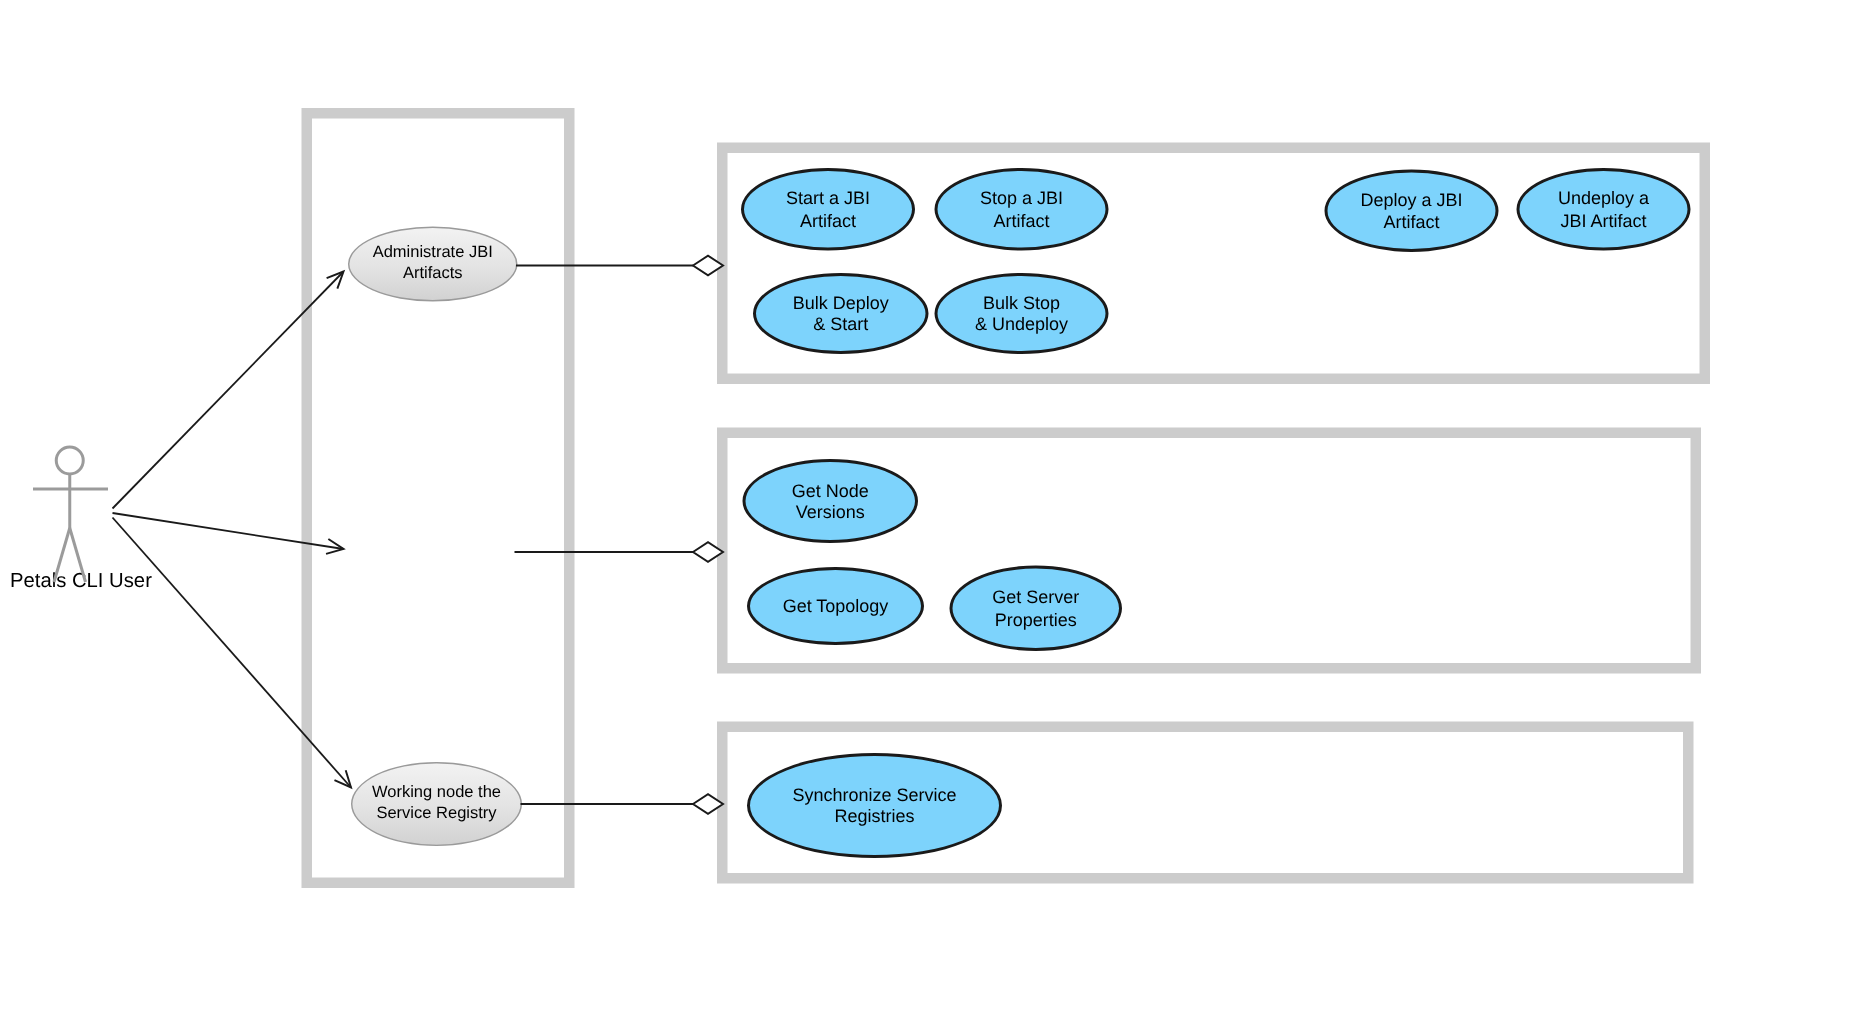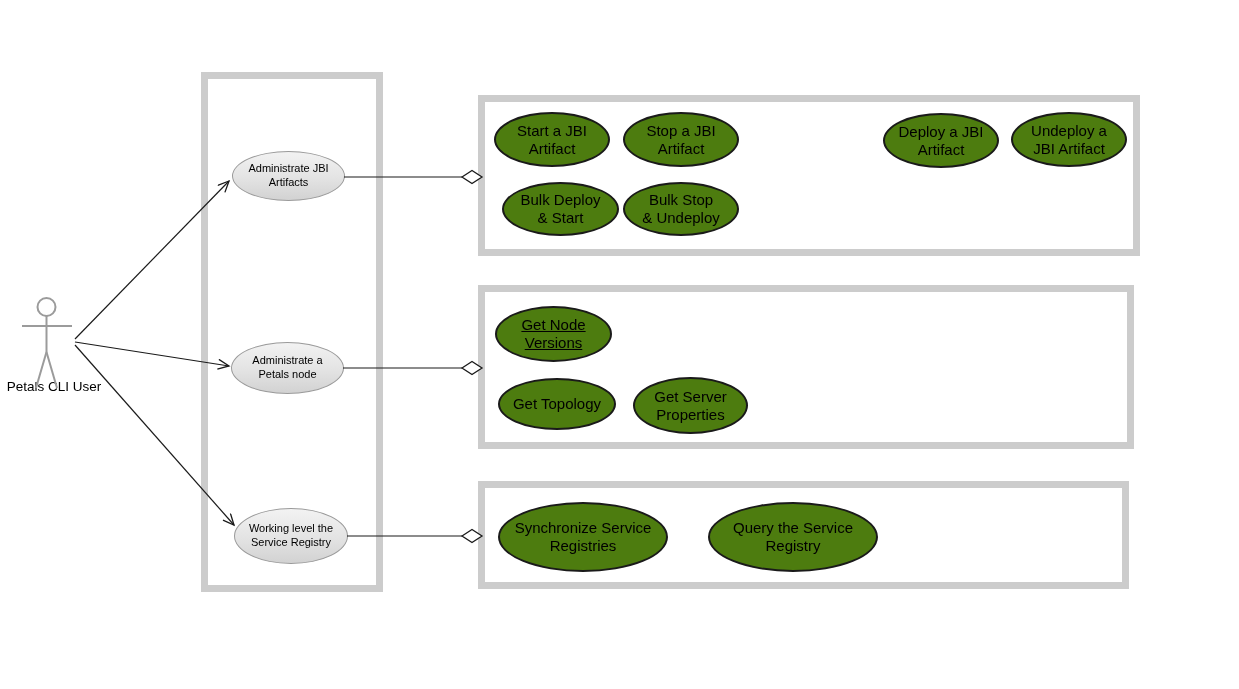--- a/index.html
+++ b/index.html
@@ -16,24 +16,24 @@
     box-sizing:border-box;
     border:7px solid #cccccc;
     background:transparent;
   }
   
   .uc {
     position:absolute;
     box-sizing:border-box;
     border:2px solid #1a1a1a;
     border-radius:50%;
-    background:#4d7c0f;
+    background:#7dd3fc;
     display:flex; align-items:center; justify-content:center;
     text-align:center;
-    font-size:15px; line-height:1.18; color:#000;
+    font-size:12px; line-height:1.18; color:#000;
   }
   .uc span, .cat span { white-space:pre-line; padding:0 2px; }
   
   .cat {
     position:absolute;
     box-sizing:border-box;
     border:1px solid #9a9a9a;
     border-radius:50%;
     background:linear-gradient(to bottom, #f2f2f2 0%, #e3e3e3 55%, #d2d2d2 100%);
     display:flex; align-items:center; justify-content:center;
@@ -61,26 +61,22 @@
 
   <div class="boundary" style="left:201px; top:72px; width:182px; height:520px;"></div>
   <div class="boundary" style="left:478px; top:95px; width:662px; height:161px;"></div>
   <div class="boundary" style="left:478px; top:285px; width:656px; height:164px;"></div>
   <div class="boundary" style="left:478px; top:481px; width:651px; height:108px;"></div>
 
   <div class="cat" style="left:232px; top:151px; width:113px; height:50px;">
     <span>Administrate JBI
 Artifacts</span>
   </div>
-  <div class="cat" style="left:231px; top:342px; width:113px; height:52px;">
-    <span>Administrate a
-Petals node</span>
-  </div>
   <div class="cat" style="left:234px; top:508px; width:114px; height:56px;">
-    <span>Working level the
+    <span>Working node the
 Service Registry</span>
   </div>
 
   <div class="uc" style="left:494px; top:112px; width:116px; height:55px;">
     <span>Start a JBI
 Artifact</span>
   </div>
   <div class="uc" style="left:623px; top:112px; width:116px; height:55px;">
     <span>Stop a JBI
 Artifact</span>
@@ -95,39 +91,35 @@
   </div>
   <div class="uc" style="left:502px; top:182px; width:117px; height:54px;">
     <span>Bulk Deploy
 &amp; Start</span>
   </div>
   <div class="uc" style="left:623px; top:182px; width:116px; height:54px;">
     <span>Bulk Stop
 &amp; Undeploy</span>
   </div>
 
-  <div class="uc" style="left:495px; top:306px; width:117px; height:56px;text-decoration:underline;">
+  <div class="uc" style="left:495px; top:306px; width:117px; height:56px;">
     <span>Get Node
 Versions</span>
   </div>
   <div class="uc" style="left:498px; top:378px; width:118px; height:52px;">
     <span>Get Topology</span>
   </div>
   <div class="uc" style="left:633px; top:377px; width:115px; height:57px;">
     <span>Get Server
 Properties</span>
   </div>
 
   <div class="uc" style="left:498px; top:502px; width:170px; height:70px;">
     <span>Synchronize Service
 Registries</span>
-  </div>
-  <div class="uc" style="left:708px; top:502px; width:170px; height:70px;">
-    <span>Query the Service
-Registry</span>
   </div>
 
   <div class="actor-label">Petals CLI User</div>
 
   <svg class="overlay" width="1239" height="689" viewBox="0 0 1239 689">
     <defs>
       <marker id="arrowOpen" markerWidth="16" markerHeight="14" refX="12" refY="5.5" orient="auto" markerUnits="userSpaceOnUse">
         <path d="M1,0.5 L12,5.5 L1,10.5" fill="none" stroke="#1a1a1a" stroke-width="1.3"></path>
       </marker>
     </defs>

